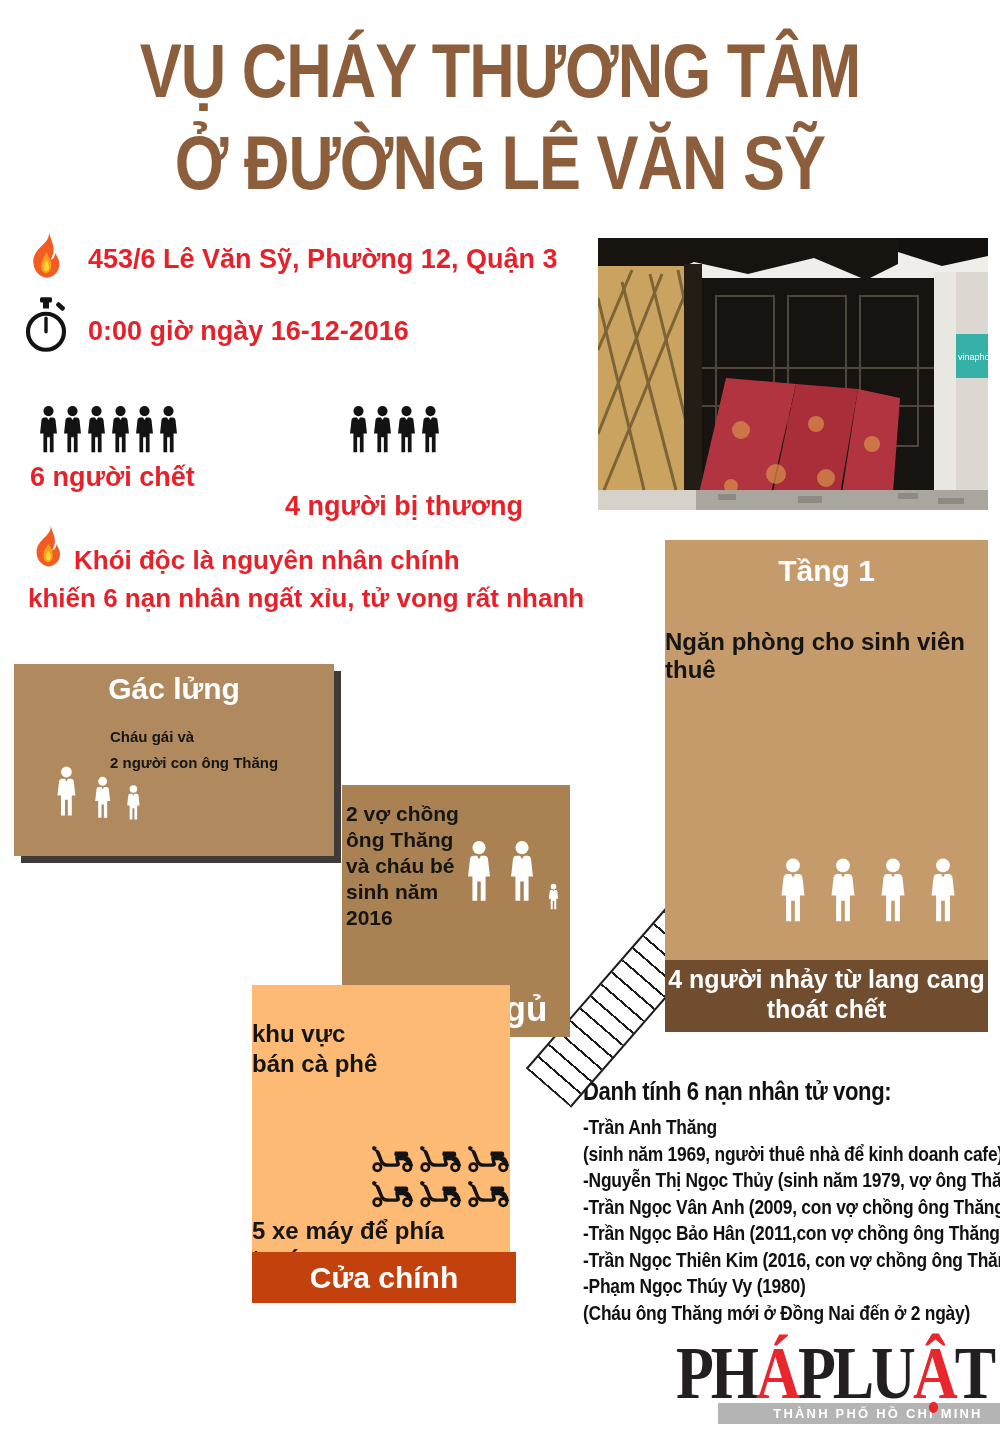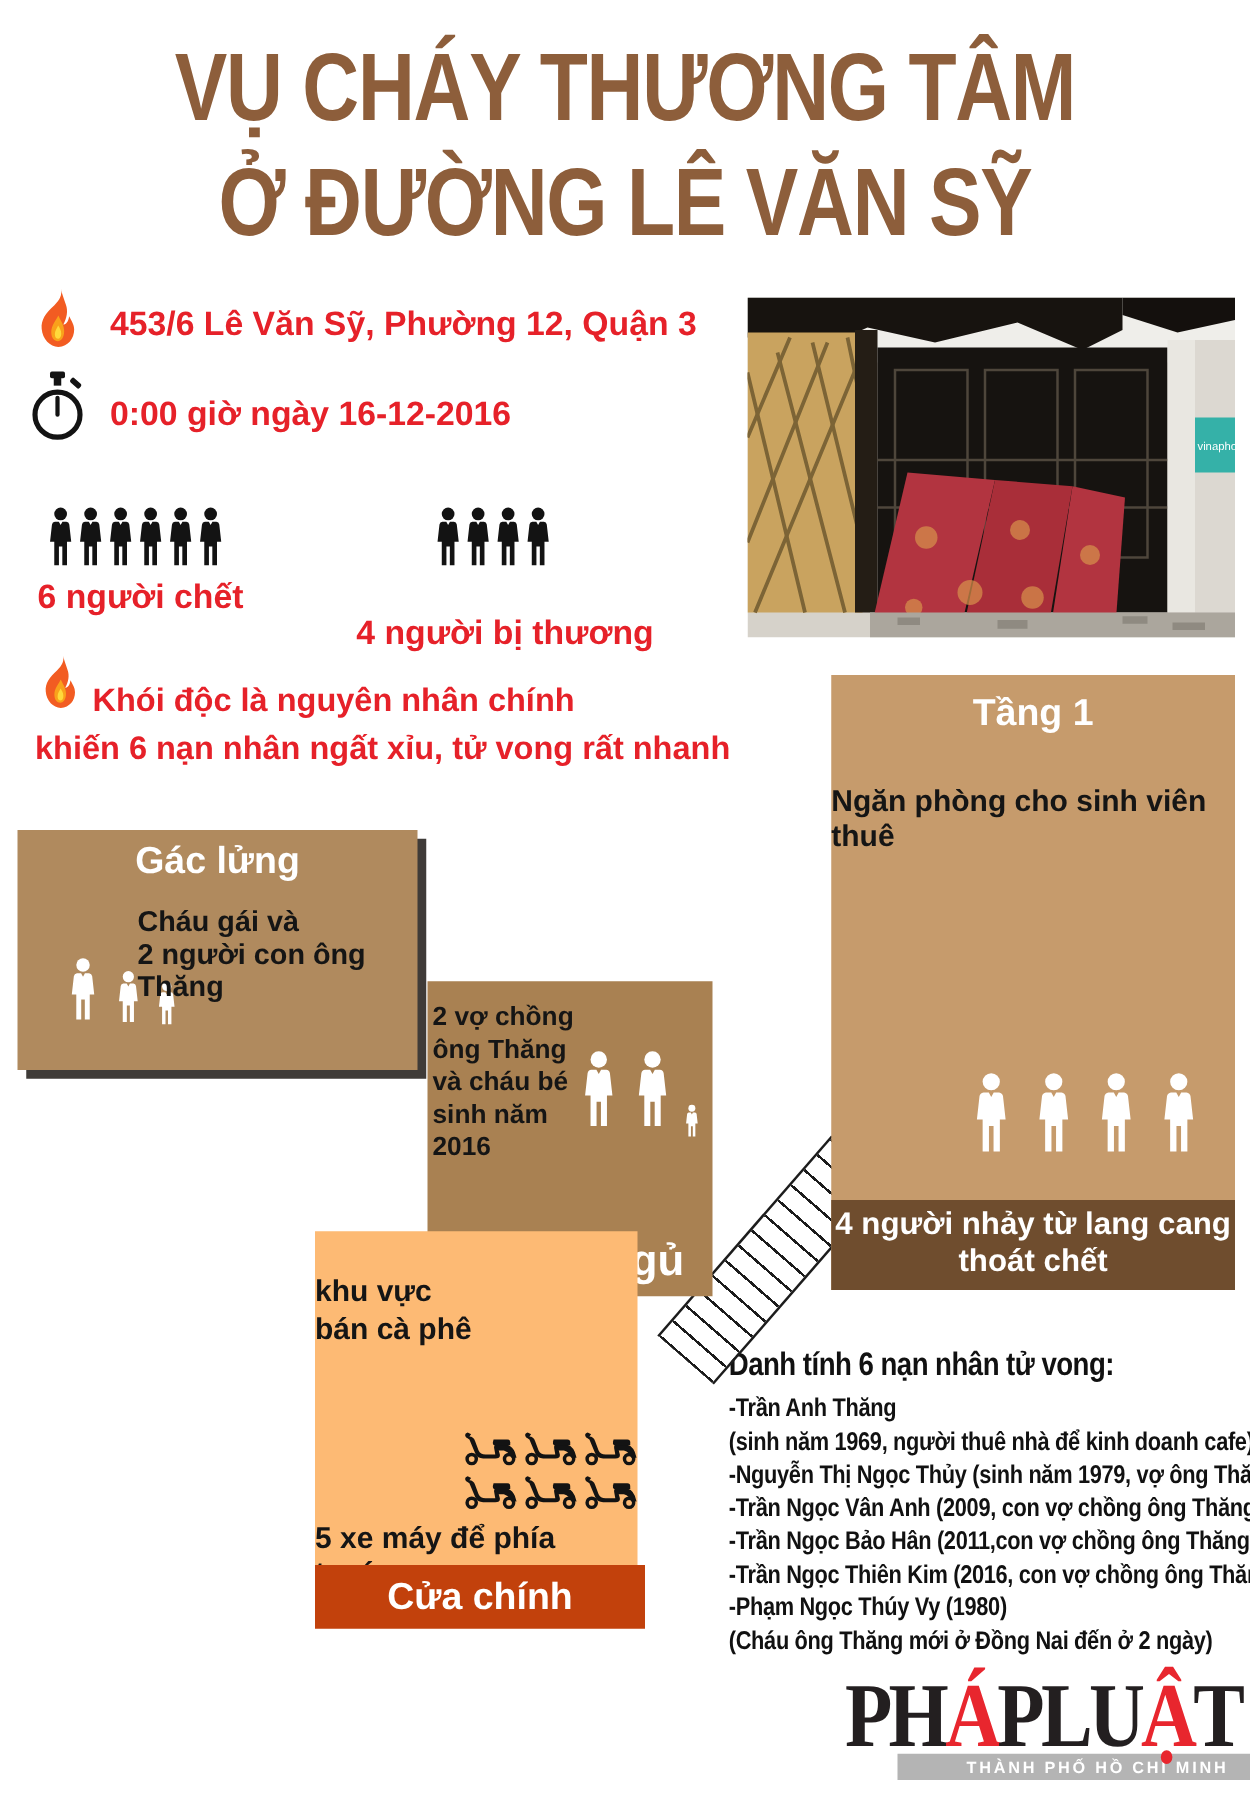--- a/index.html
+++ b/index.html
@@ -37,21 +37,21 @@
             repeating-linear-gradient(90deg,#1c1c1c 0 2px, #ffffff 2px 16px);
             border-top:2.5px solid #1c1c1c; border-bottom:2.5px solid #1c1c1c; }
   .box { position:absolute; z-index:2; }
   .box-title { position:absolute; width:100%; text-align:center; color:#ffffff; font-weight:bold; font-size:30px; }
   .black-note { color:#151515; font-weight:bold; text-align:left; }
 
   .gac-lung { left:14px; top:664px; width:320px; height:192px; background:#b08a5e; box-shadow:7px 7px 0 0 #3f3b38; }
   .gac-lung .box-title { top:8px; }
   .gac-lung-icons { position:absolute; left:36px; top:48px; width:95px; height:116px; display:flex; align-items:flex-end; gap:6px; }
   .gac-lung-icons .person { color:#fff; }
-  .gac-lung-text { position:absolute; right:14px; top:60px; width:210px; font-size:23px; line-height:26px; }
+  .gac-lung-text { position:absolute; right:14px; top:60px; width:210px; font-size:15px; line-height:26px; }
 
   .mid-top { left:342px; top:785px; width:228px; height:252px; background:#a98152; }
   .mid-note { position:absolute; left:4px; top:16px; width:128px; font-size:21px; line-height:26px; }
   .mid-icons { position:absolute; right:6px; top:18px; width:105px; height:112px; display:flex; align-items:flex-end; gap:3px; }
   .mid-icons .person { color:#fff; }
   .room1-label { position:absolute; bottom:8px; width:100%; text-align:center; color:#fff; font-weight:bold; font-size:35px; }
 
   .mid-bottom { left:252px; top:985px; width:258px; height:267px; background:#fdba74; }
   .room2-label { position:absolute; top:34px; width:100%; font-size:24px; line-height:30px; }
   .scooter-grid { position:absolute; left:118px; top:158px; display:grid; grid-template-columns:repeat(3,46px); grid-auto-rows:31px; column-gap:2px; row-gap:4px; }

